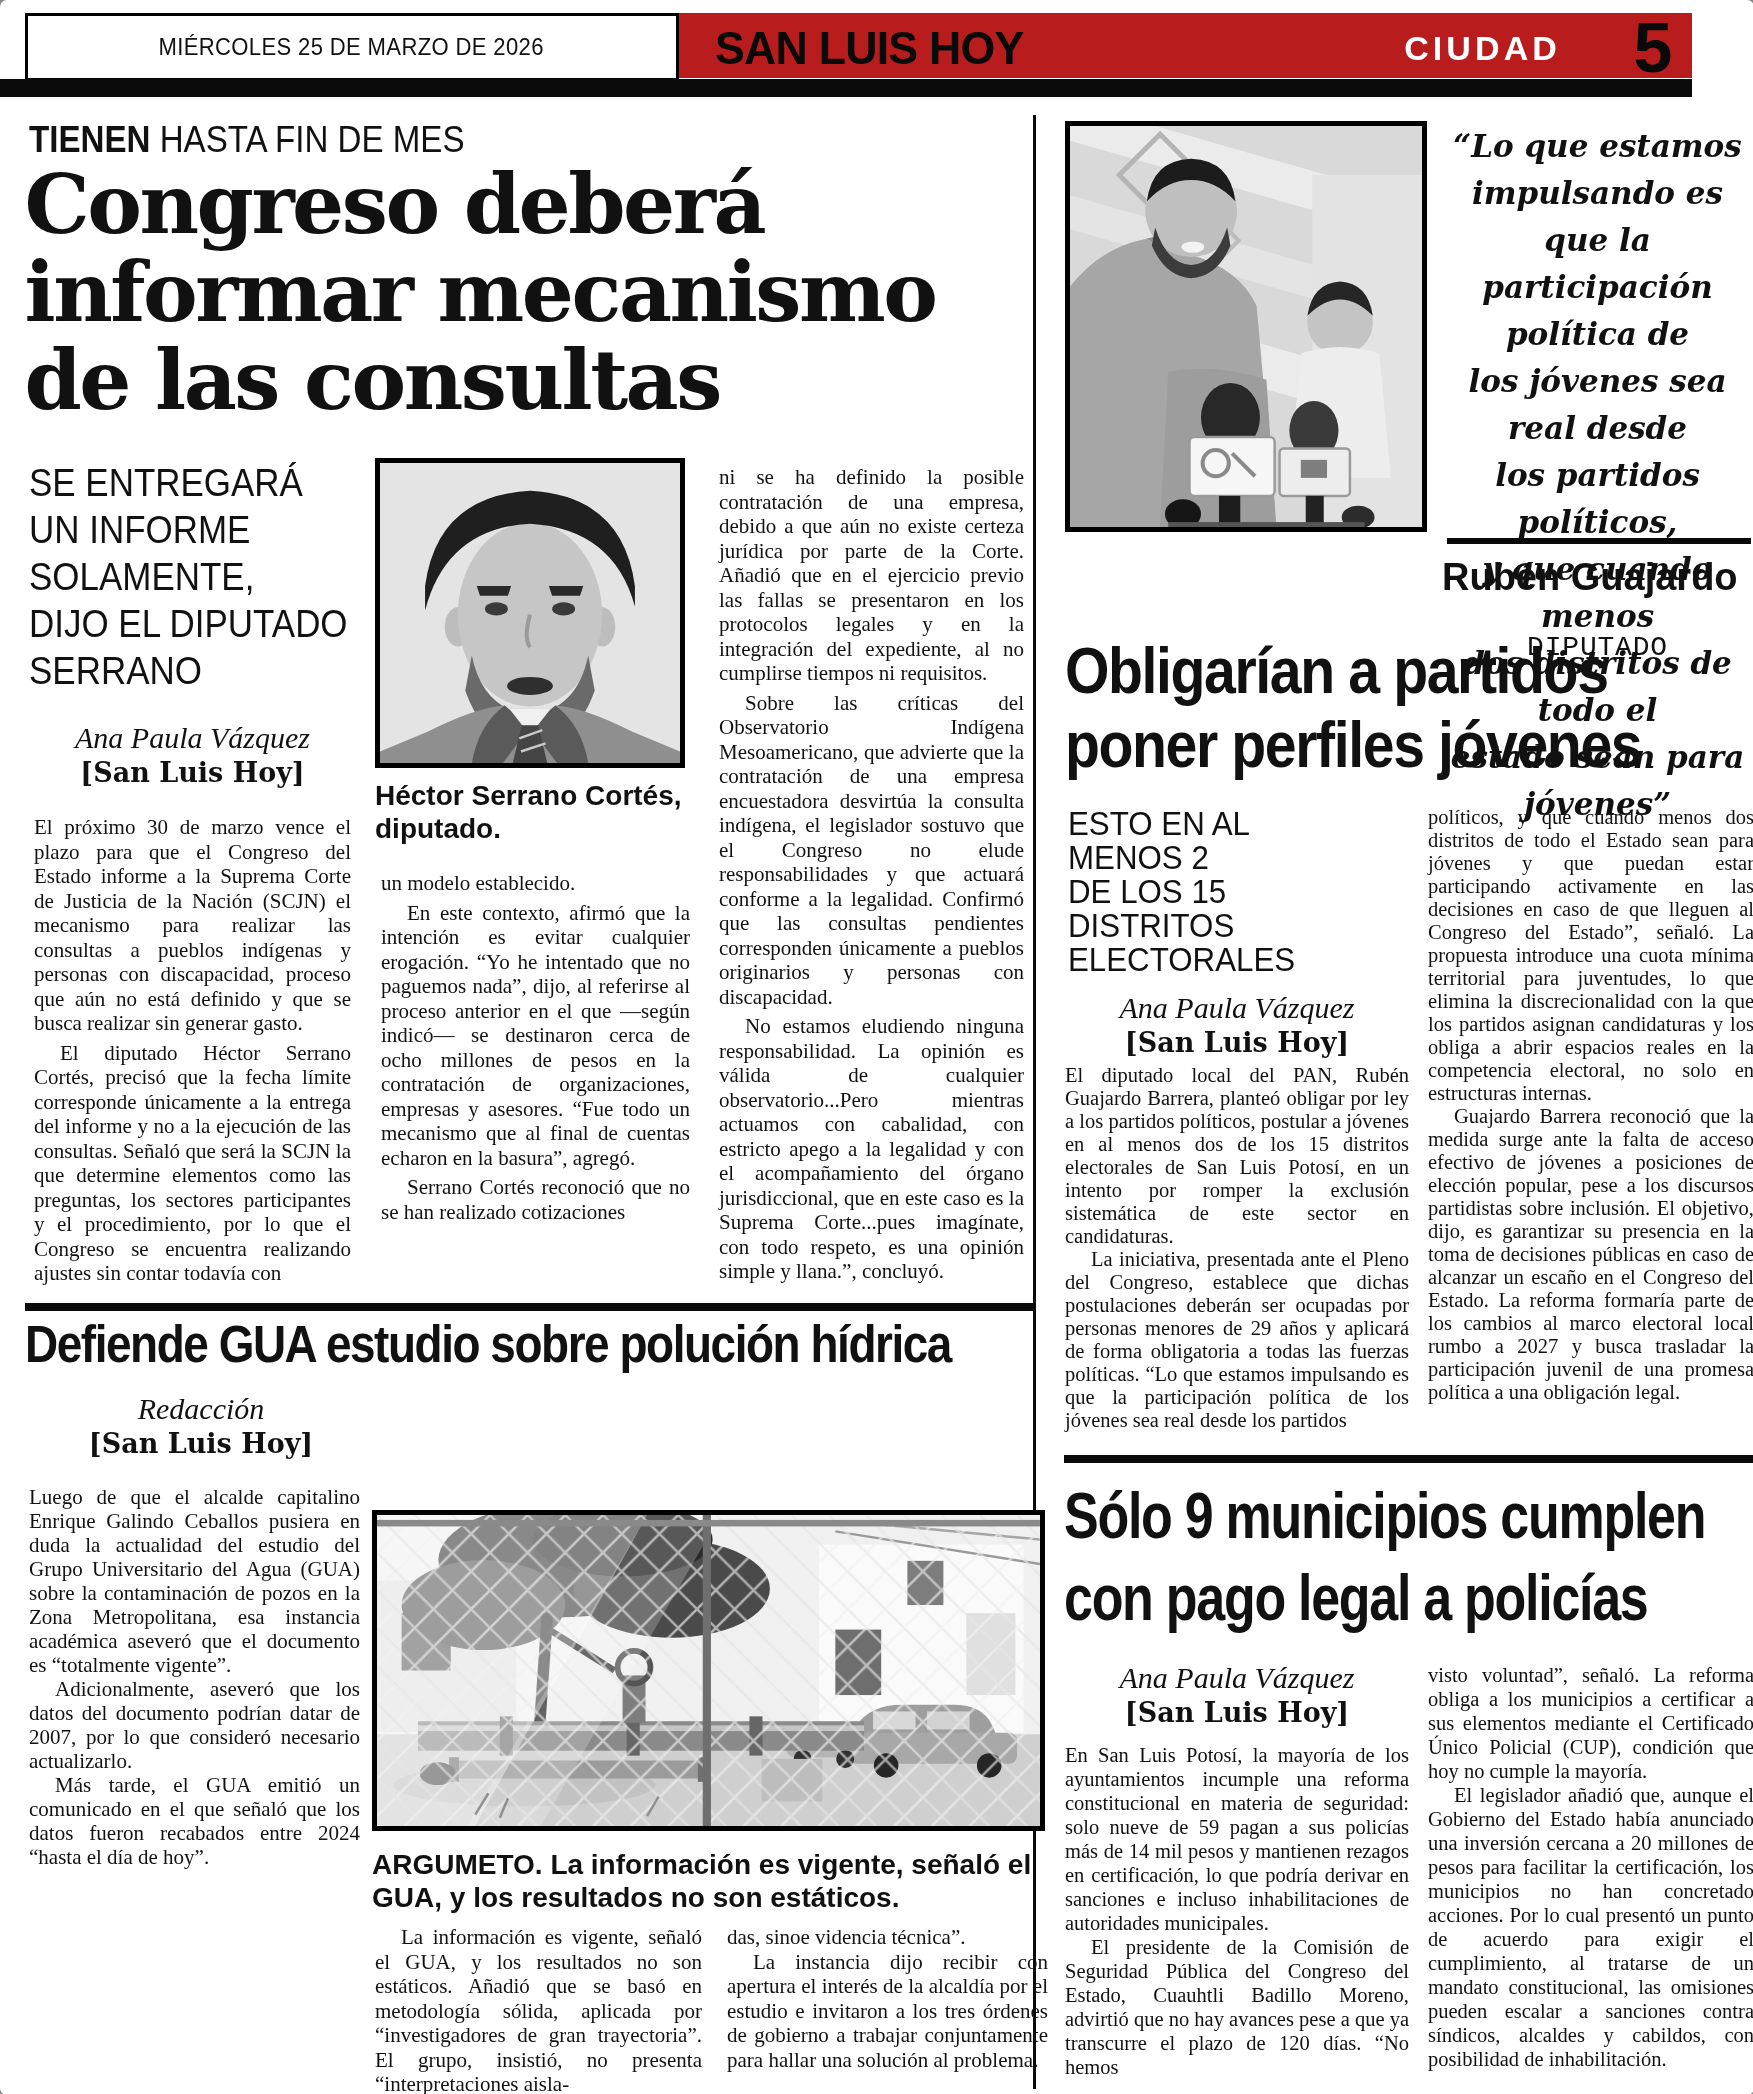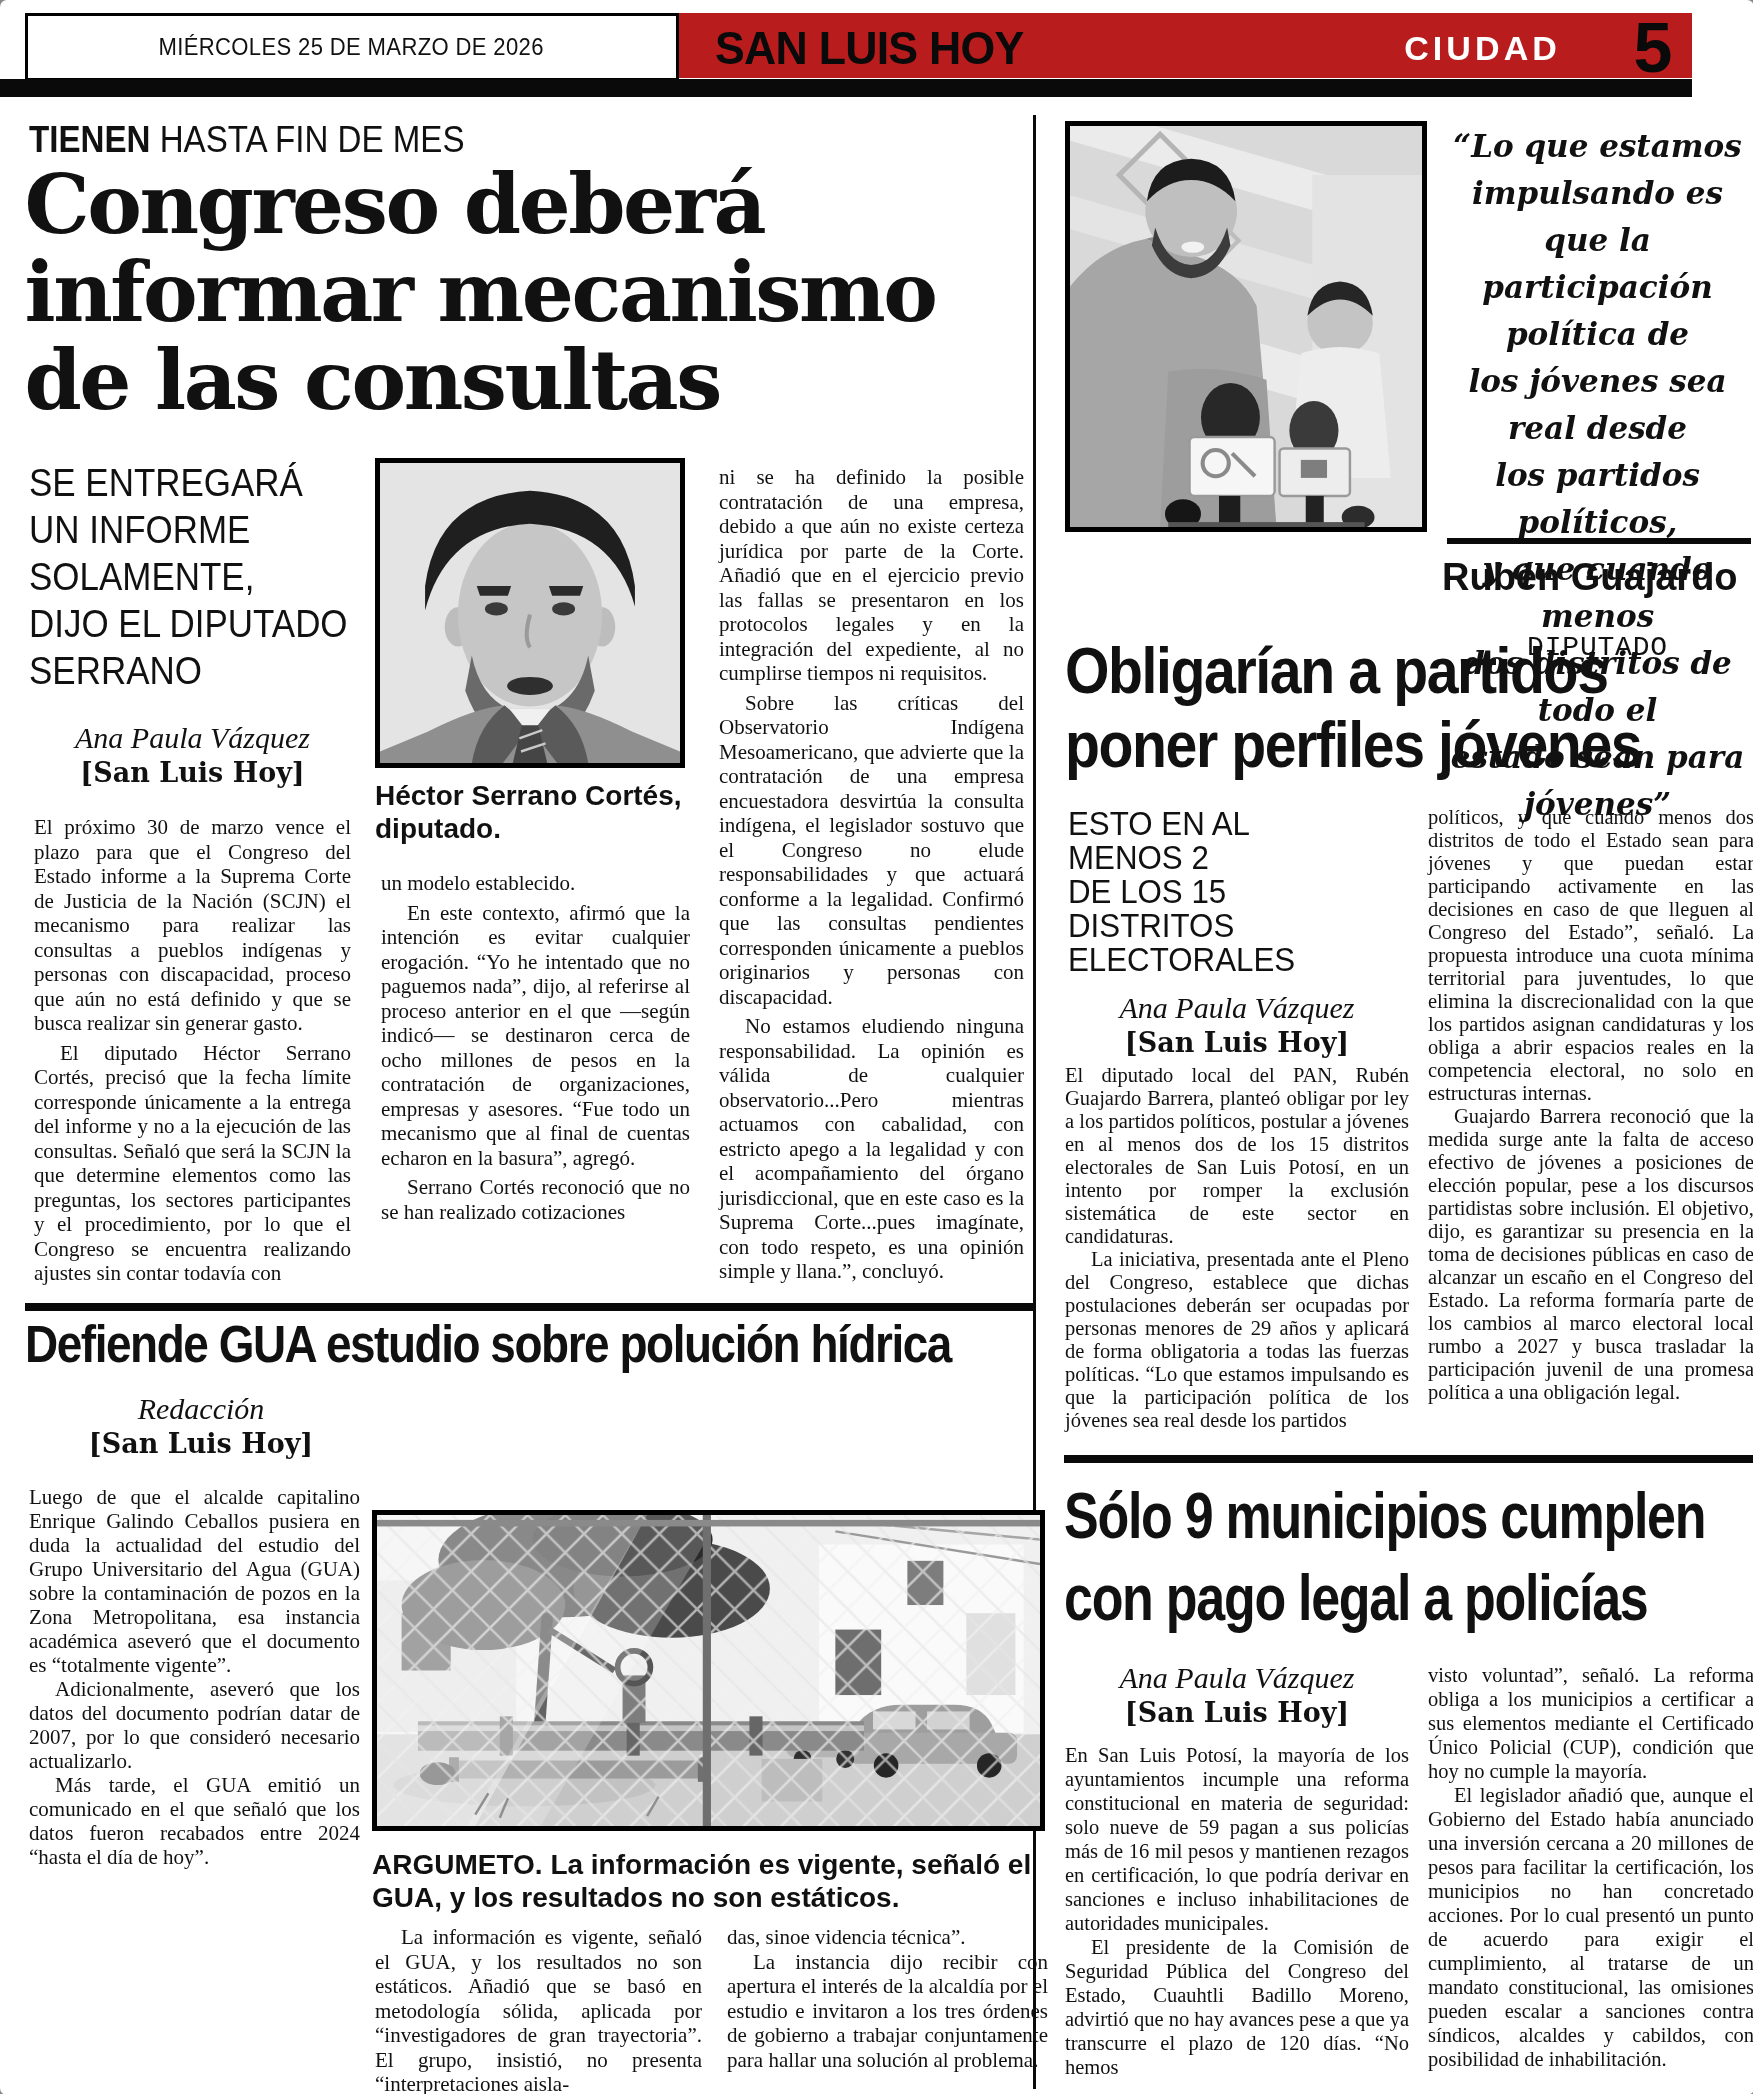--- a/index.html
+++ b/index.html
@@ -306,21 +306,21 @@
   </div>
 
   <div class="abs h-rule" style="left:1064px;top:1455px;width:690px;"></div>
   <div class="abs headline-sans hl4">Sólo 9 municipios cumplen
 con pago legal a policías</div>
   <div class="abs byline" style="left:1065px;top:1660px;width:344px;">
     <div class="author">Ana Paula Vázquez</div>
     <div class="outlet">[San Luis Hoy]</div>
   </div>
   <div class="abs" style="left:1065px;top:1743px;width:344px;">
-    <p class="bp4">En San Luis Potosí, la mayoría de los ayuntamientos incumple una reforma constitucional en materia de seguridad: solo nueve de 59 pagan a sus policías más de 16 mil pesos y mantienen rezagos en certificación, lo que podría derivar en sanciones e incluso inhabilitaciones de autoridades municipales.</p>
+    <p class="bp4">En San Luis Potosí, la mayoría de los ayuntamientos incumple una reforma constitucional en materia de seguridad: solo nueve de 59 pagan a sus policías más de 14 mil pesos y mantienen rezagos en certificación, lo que podría derivar en sanciones e incluso inhabilitaciones de autoridades municipales.</p>
     <p class="bp4 ind">El presidente de la Comisión de Seguridad Pública del Congreso del Estado, Cuauhtli Badillo Moreno, advirtió que no hay avances pese a que ya transcurre el plazo de 120 días. “No hemos</p>
   </div>
   <div class="abs" style="left:1428px;top:1663px;width:326px;">
     <p class="bp4">visto voluntad”, señaló. La reforma obliga a los municipios a certificar a sus elementos mediante el Certificado Único Policial (CUP), condición que hoy no cumple la mayoría.</p>
     <p class="bp4 ind">El legislador añadió que, aunque el Gobierno del Estado había anunciado una inversión cercana a 20 millones de pesos para facilitar la certificación, los municipios no han concretado acciones. Por lo cual presentó un punto de acuerdo para exigir el cumplimiento, al tratarse de un mandato constitucional, las omisiones pueden escalar a sanciones contra síndicos, alcaldes y cabildos, con posibilidad de inhabilitación.</p>
   </div>
 
 </div>
 
 

